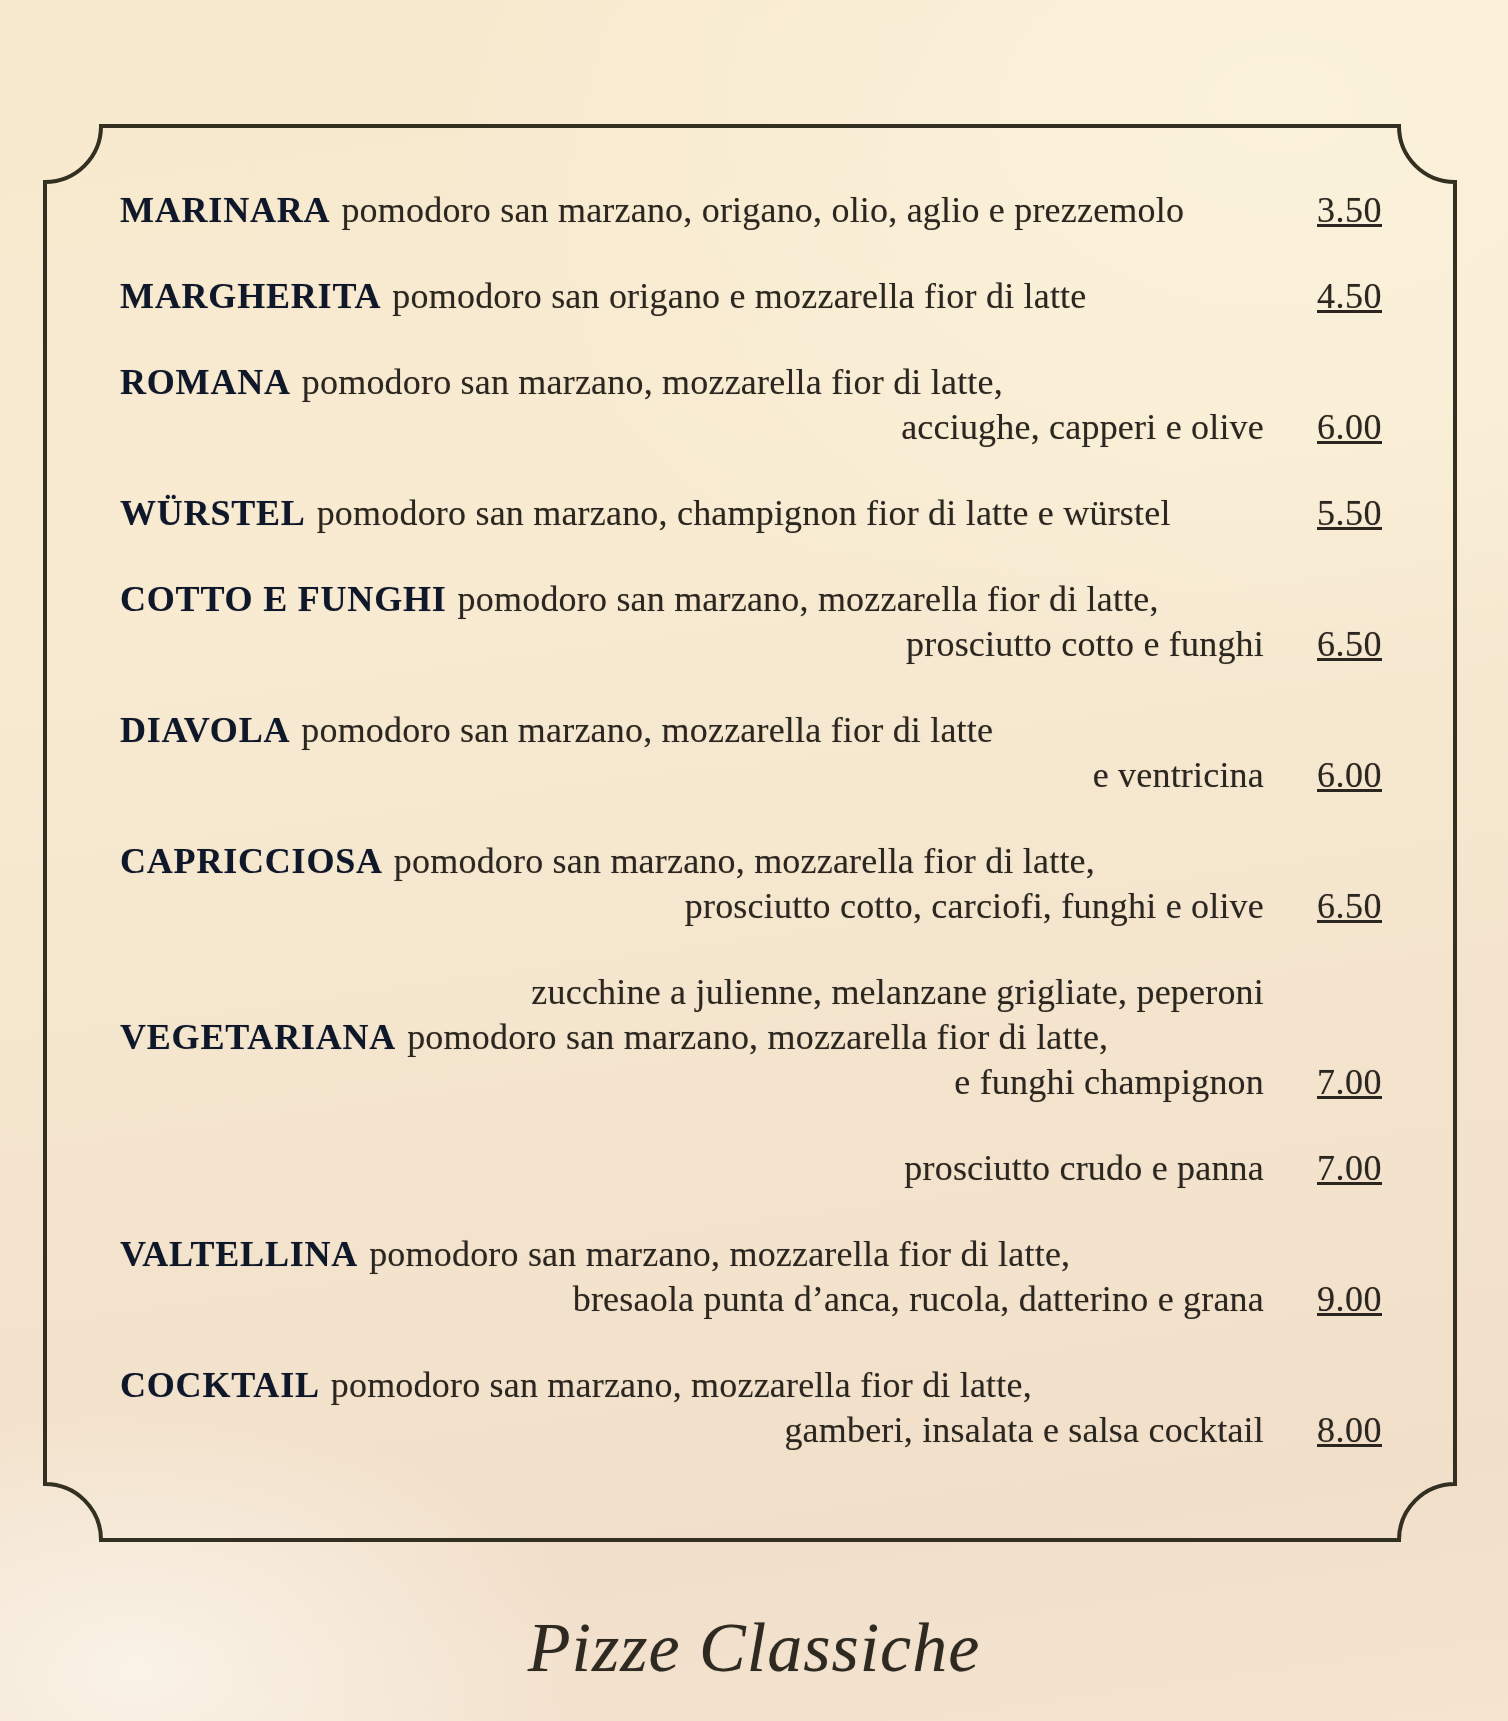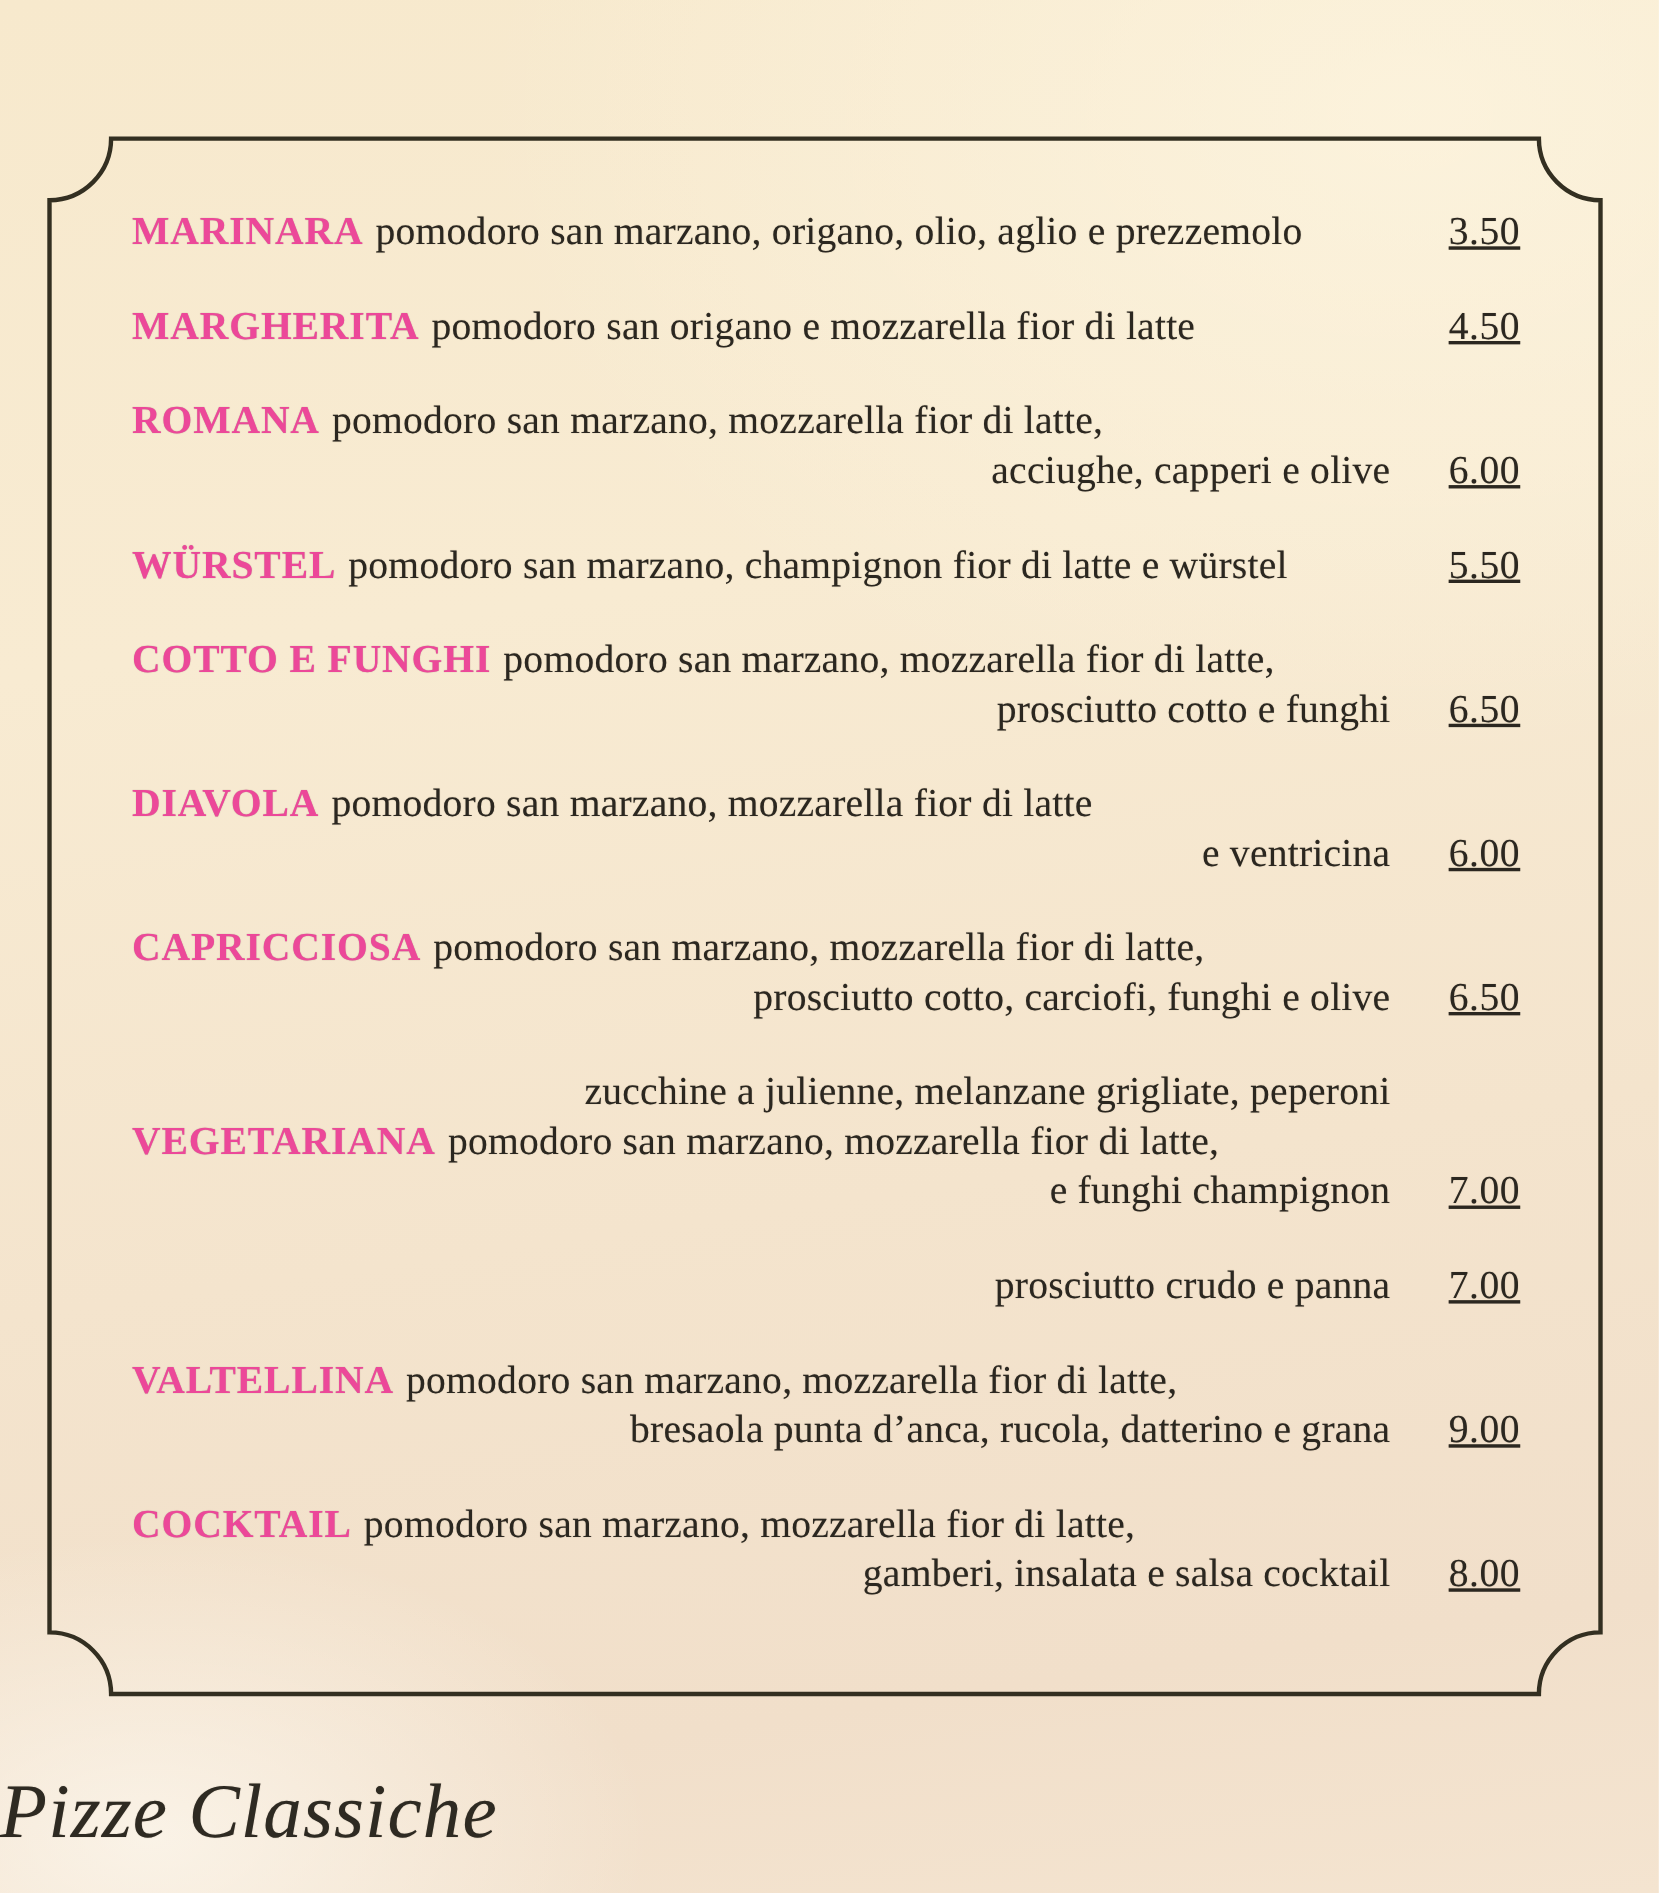--- a/index.html
+++ b/index.html
@@ -51,40 +51,41 @@
     font-size: 36px;
     line-height: 45px;
     white-space: nowrap;
     letter-spacing: 0.2px;
     text-shadow: 0 0 1px rgba(62,52,32,0.35);
   }
   .line .name {
     font-weight: bold;
     letter-spacing: 0.8px;
     margin-right: 11px;
-    color: #ec4899;
+    color: #0f172a;
   }
   .line.cont {
     padding-left: 160px;
     text-align: right;
   }
   .item-price {
     flex: 0 0 118px;
     text-align: right;
     font-size: 36px;
     line-height: 45px;
     letter-spacing: 0.5px;
     text-shadow: 0 0 1px rgba(62,52,32,0.35);
     text-decoration: underline;
   }
   .section-title {
     position: absolute;
     left: 0;
     top: 1608px;
     width: 100%;
+    text-align: center;
     font-size: 70px;
     font-style: italic;
     letter-spacing: 1px;
     color: #2e2a22;
     text-shadow: 0 0 1px rgba(62,52,32,0.35);
   }
 </style>
 </head>
 <body>
 

